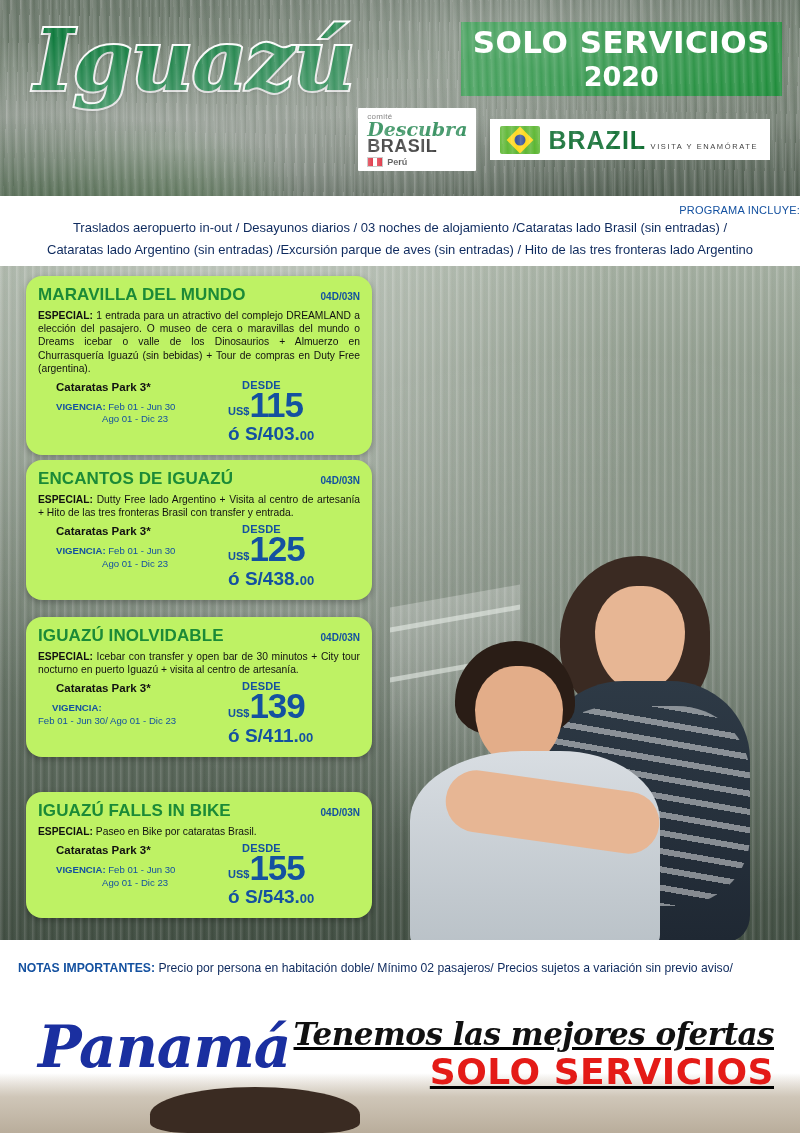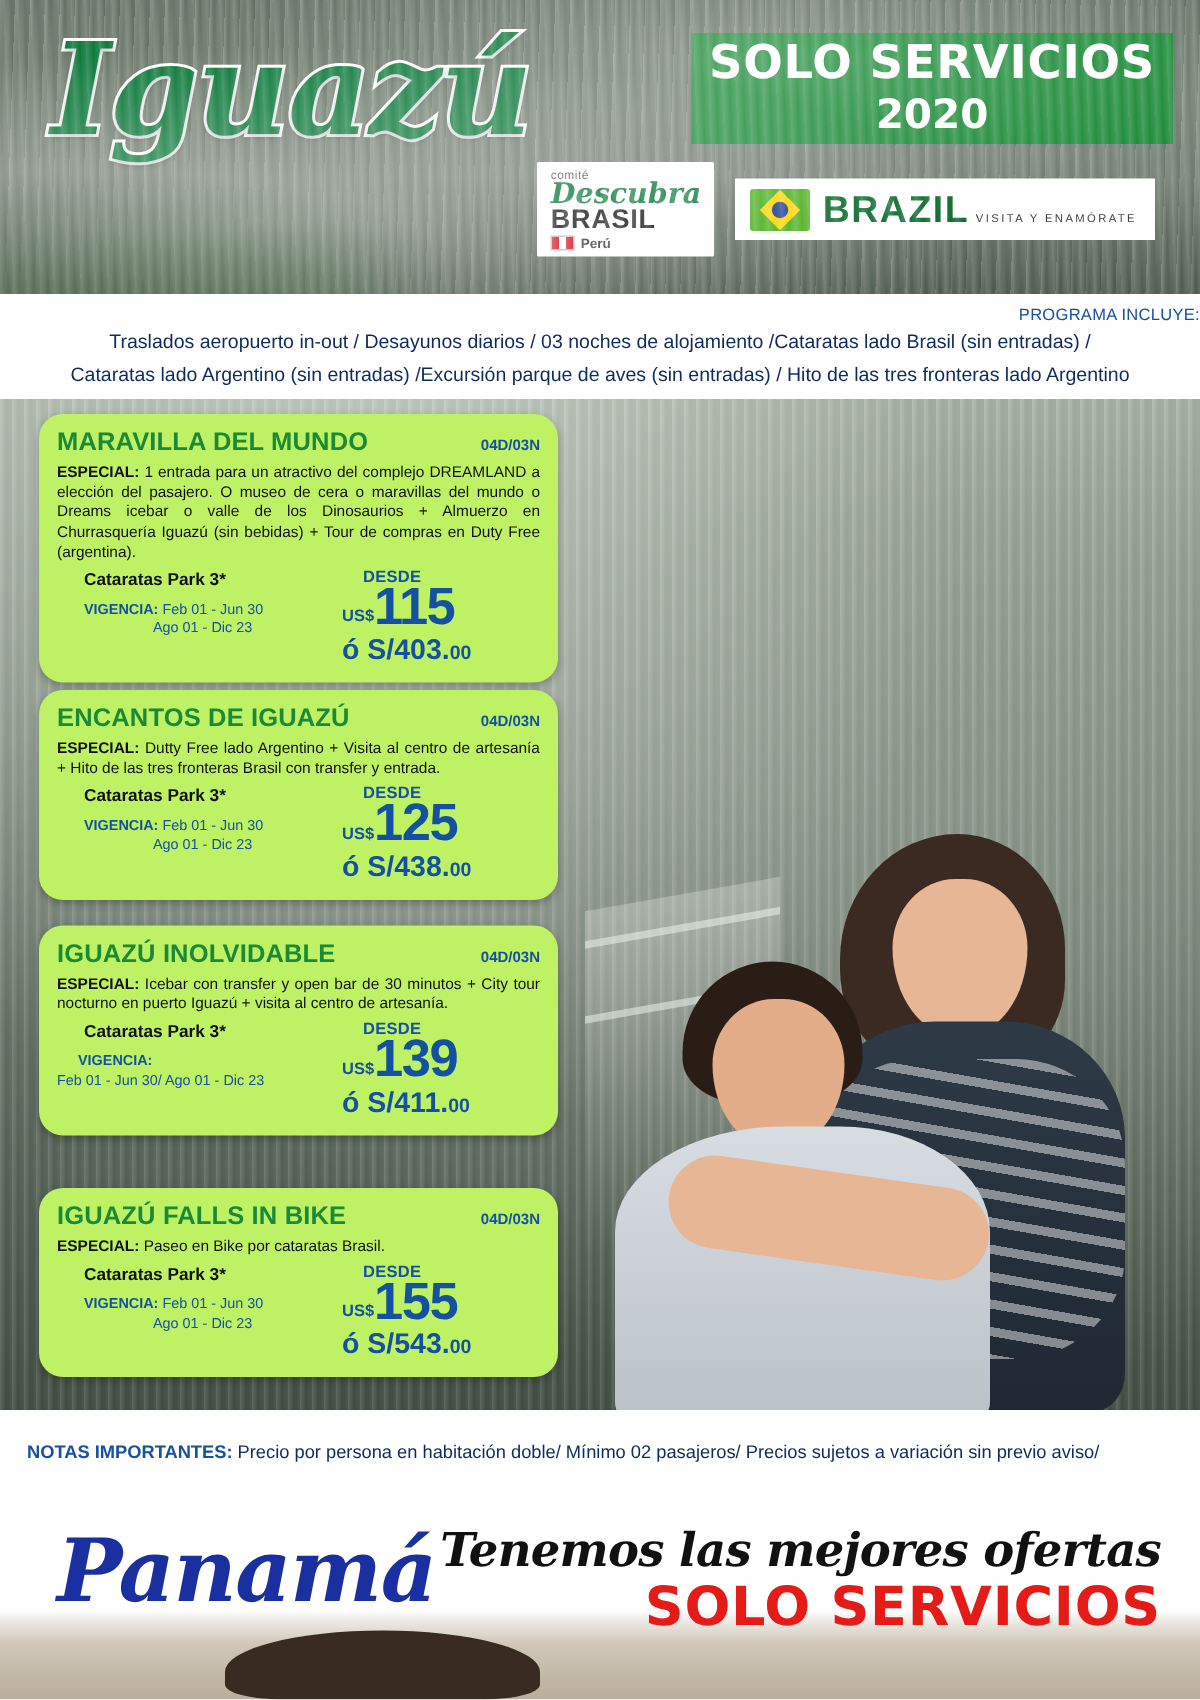--- a/index.html
+++ b/index.html
@@ -207,21 +207,21 @@
   }
   .footer-head{
     position:absolute; left:150px; bottom:0; width:210px; height:46px;
     background:#3a2b22; border-radius:50% 50% 18% 18% / 60% 60% 22% 22%;
   }
   .panama {
     position:absolute; left:38px; top:18px;
     font-family:"DejaVu Serif", serif; font-style:italic; font-weight:bold;
     font-size:58px; color:#1a2fa0; letter-spacing:-1px; line-height:1;
   }
-  .footer-right { position:absolute; right:26px; top:18px; text-align:right; }
+  .footer-right { position:absolute; right:26px; top:18px; text-align:right;text-decoration:underline; }
   .tenemos {
     font-family:"DejaVu Serif", serif; font-style:italic; font-weight:bold;
     font-size:31px; color:#111; line-height:1.05; letter-spacing:-.5px;
   }
   .solo-red {
     font-family:"DejaVu Sans", sans-serif; font-weight:bold;
     font-size:36px; color:#e41b17; line-height:1.05; letter-spacing:.5px; margin-top:2px;
   }
 </style>
 </head>

